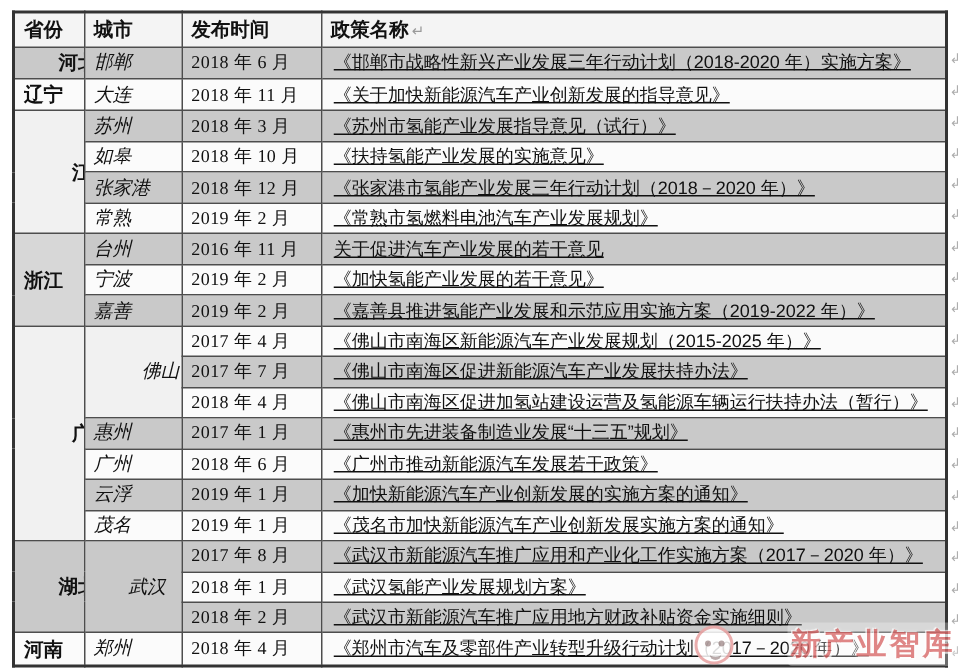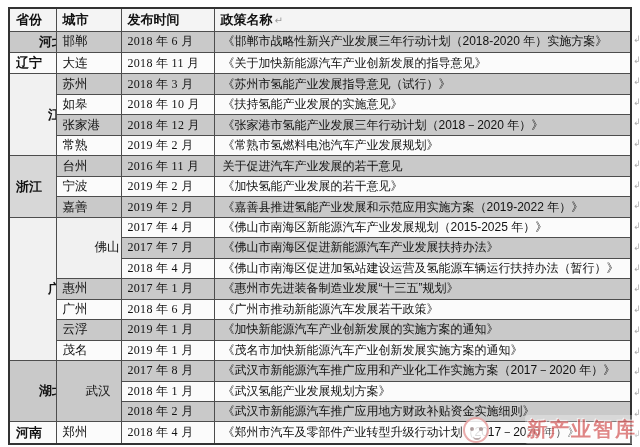--- a/index.html
+++ b/index.html
@@ -19,23 +19,23 @@
   .stage{position:relative;width:640px;height:447px;background:#fff;}
   .tbl-wrap{position:absolute;left:8px;top:7px;width:624px;height:438px;}
   table{width:100%;height:100%;border-collapse:collapse;table-layout:fixed;
     border:2px solid var(--outer);}
   th,td{border:1px solid var(--border);color:var(--ink);
     vertical-align:middle;text-align:left;padding:1px 3px 1px 6px;
     white-space:nowrap;overflow:hidden;}
   thead th{height:23px;background:var(--header-bg);font-size:13px;font-weight:bold;}
   td{font-size:12px;}
   td.prov{font-size:13px;font-weight:bold;}
-  td.city{font-size:12.5px;}
+  td.city{font-size:12.5px;font-style:italic;}
   td.date{letter-spacing:.3px;font-family:Liberation Serif, serif;}
-  td.policy{padding-left:8px;}
+  td.policy{padding-left:8px;text-decoration:underline;}
   tr.odd td{background:var(--row-gray);}
   tr.even td{background:var(--row-white);}
   td.bg-gray{background:var(--row-gray) !important;padding-left:29px;}
   td.bg-white{background:var(--row-white) !important;}
   td.bg-light{background:var(--cell-light) !important;padding-left:38px;}
   td.bg-mid{background:var(--cell-mid) !important;font-family:Liberation Mono, monospace;}
   .hdr-mark{color:#9a9a9a;font-size:10px;font-weight:normal;margin-left:2px;}
   
   #row-marks span{position:absolute;right:0;width:7px;font-size:9px;line-height:9px;
     color:#adadad;overflow:hidden;}

